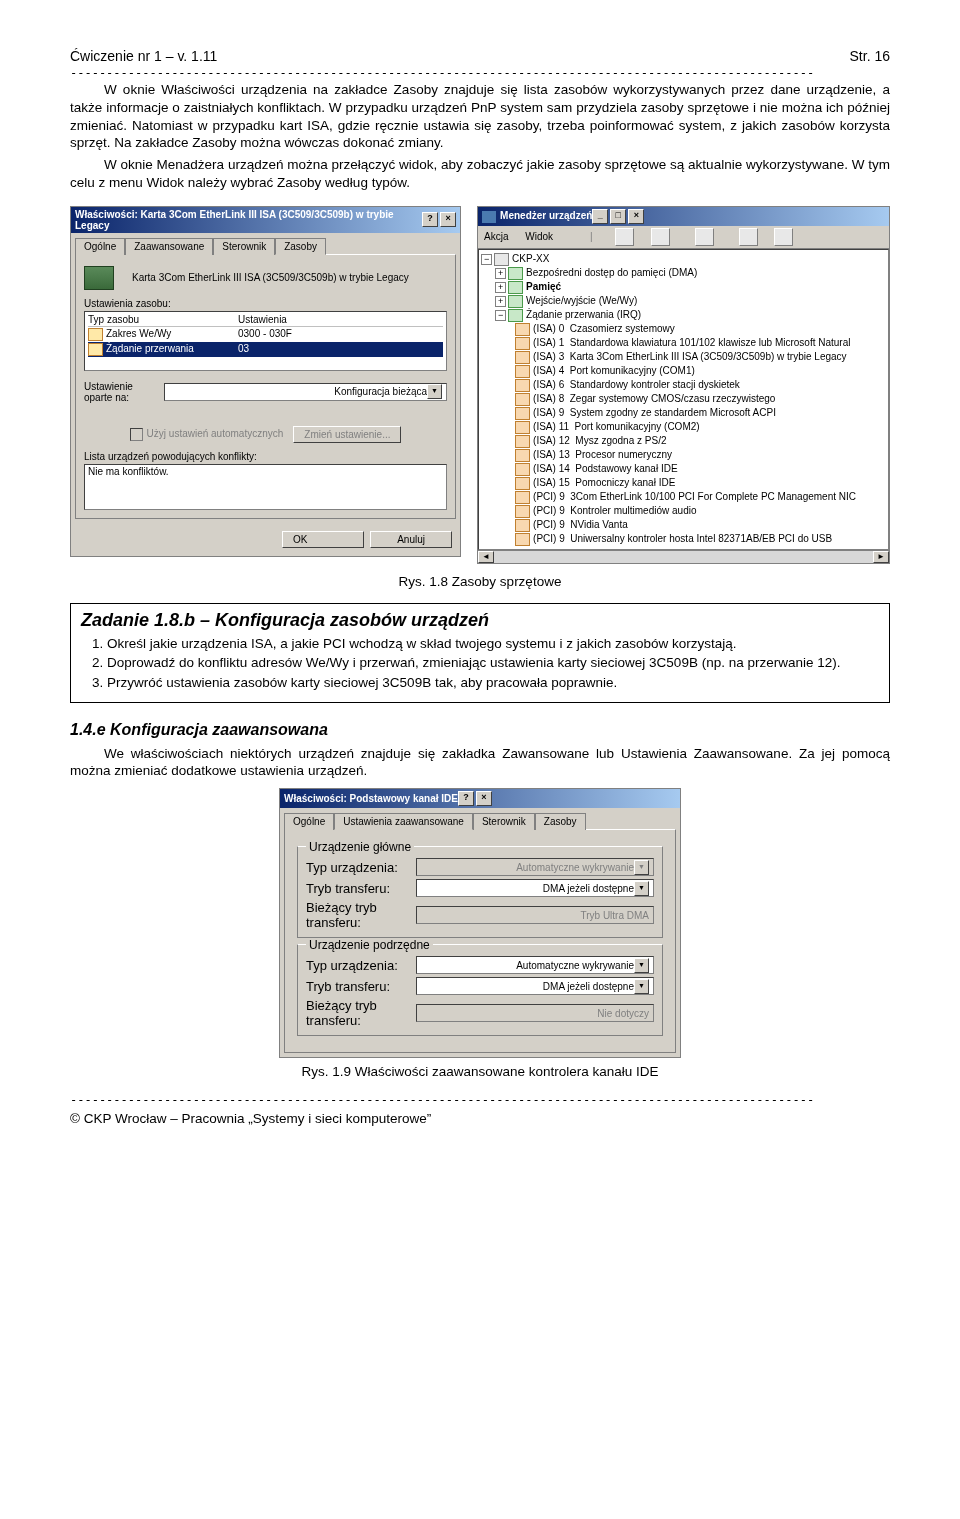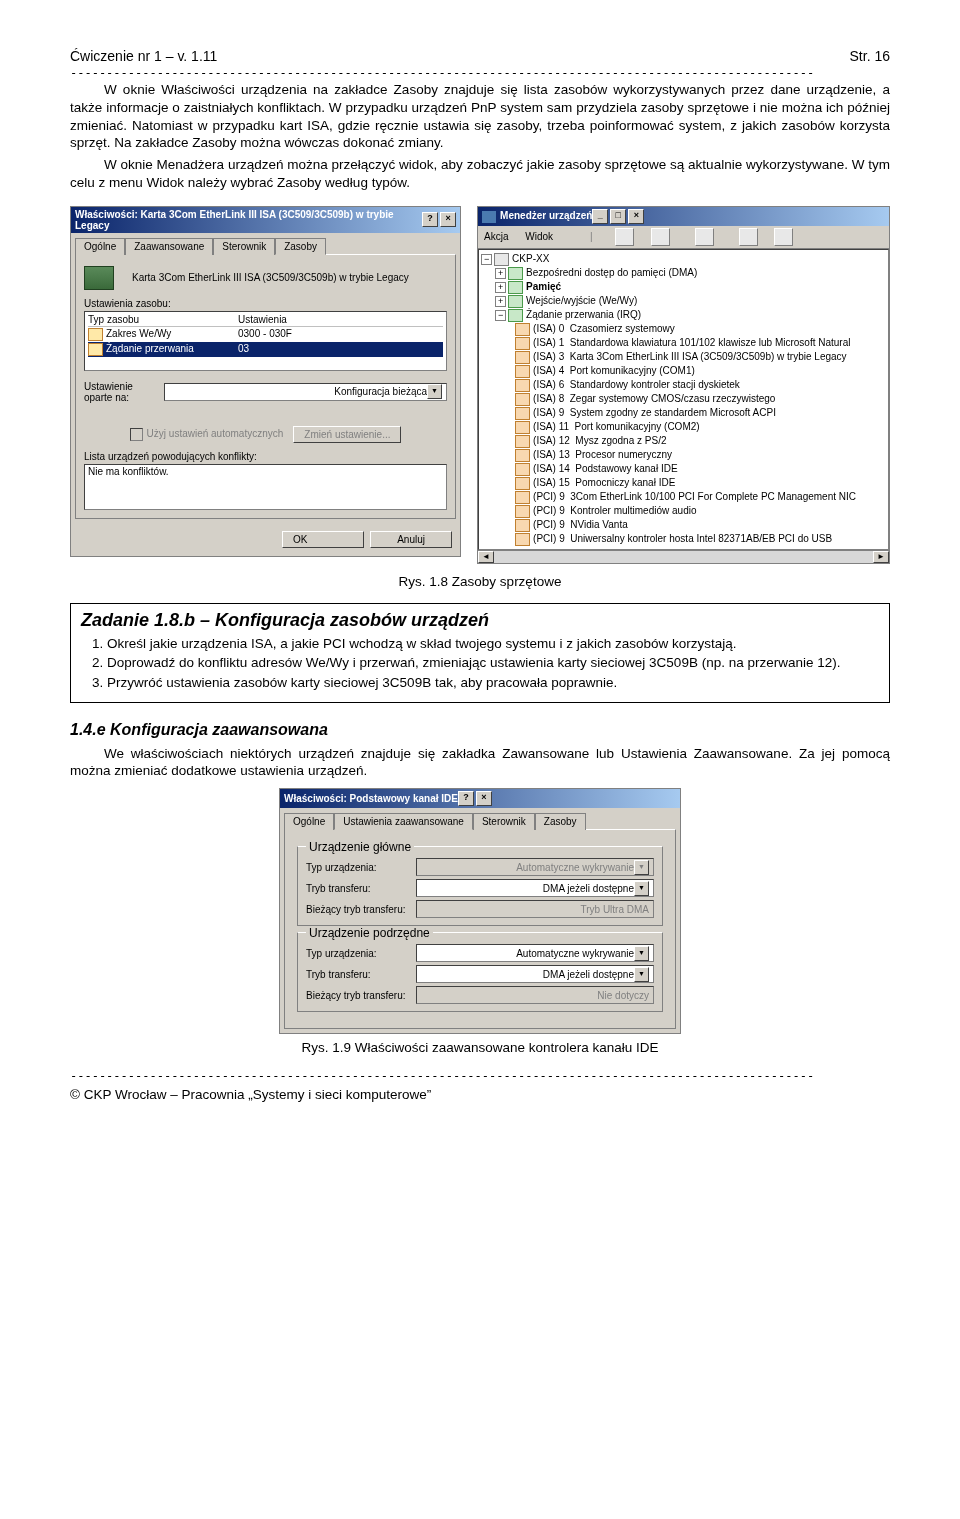--- a/index.html
+++ b/index.html
@@ -34,21 +34,21 @@
   .ic.ir{background:#f8d8b0;border-color:#c08030}
   .plus{display:inline-block;width:9px;height:9px;border:1px solid #808080;background:#fff;font-size:9px;line-height:8px;text-align:center;margin-right:2px}
   .scroll{height:12px;background:#d8d8d8;border-top:1px solid #808080;display:flex;justify-content:space-between}
   .sar{width:14px;background:#d4d0c8;border:1px solid #fff;border-right-color:#404040;border-bottom-color:#404040;font-size:8px;text-align:center}
   .menu{padding:2px 6px;font-size:10px;border-bottom:1px solid #808080}
   .menu span{margin-right:14px}
   .ticon{width:17px;height:16px;background:#e8e8e8;border:1px solid #fff;border-right-color:#808080;border-bottom-color:#808080}
   .group{border:1px solid #808080;border-top-color:#fff;margin:6px 0;padding:8px 8px 4px 8px;position:relative}
   .glabel{position:absolute;top:-7px;left:8px;background:#d4d0c8;padding:0 3px;font-size:12px}
   .field{display:flex;align-items:center;margin:3px 0}
-  .flabel{width:110px;font-size:10px}
+  .flabel{width:110px;font-size:13px}
   .finput{flex:1;background:#fff;border:1px solid #808080;border-top-color:#404040;border-left-color:#404040;padding:1px 4px;font-size:10px;height:14px;display:flex;justify-content:flex-end;align-items:center}
   .finput.dis{background:#d4d0c8;color:#808080}
   .dd{width:13px;height:13px;background:#d4d0c8;border:1px solid #fff;border-right-color:#404040;border-bottom-color:#404040;font-size:7px;text-align:center;line-height:11px}
   .chk{width:11px;height:11px;background:#fff;border:1px solid #808080;border-top-color:#404040;border-left-color:#404040;display:inline-block;margin-right:4px;vertical-align:middle}
   .ftr{font-size:13.5px;margin-top:4px}
   .cardico{display:inline-block;width:28px;height:22px;background:linear-gradient(#5a8a5a,#3a6a3a);border:1px solid #204020;vertical-align:middle;margin-right:8px}
 </style>
 </head>
 <body>
 

